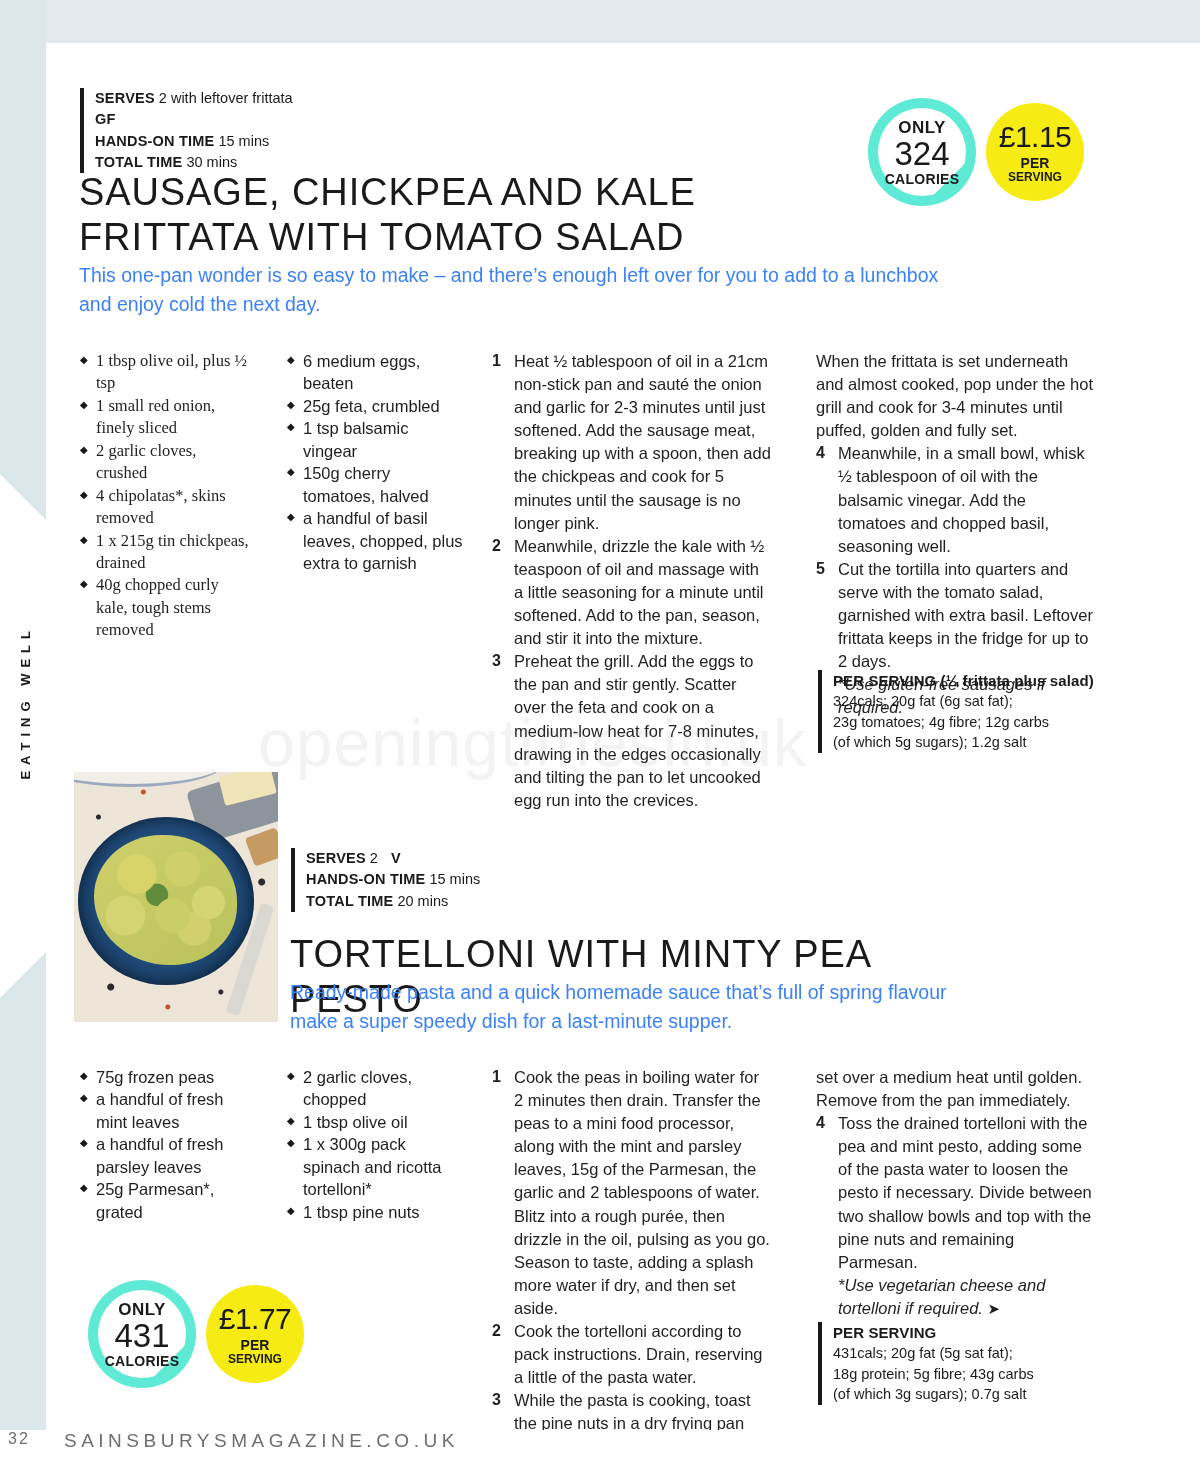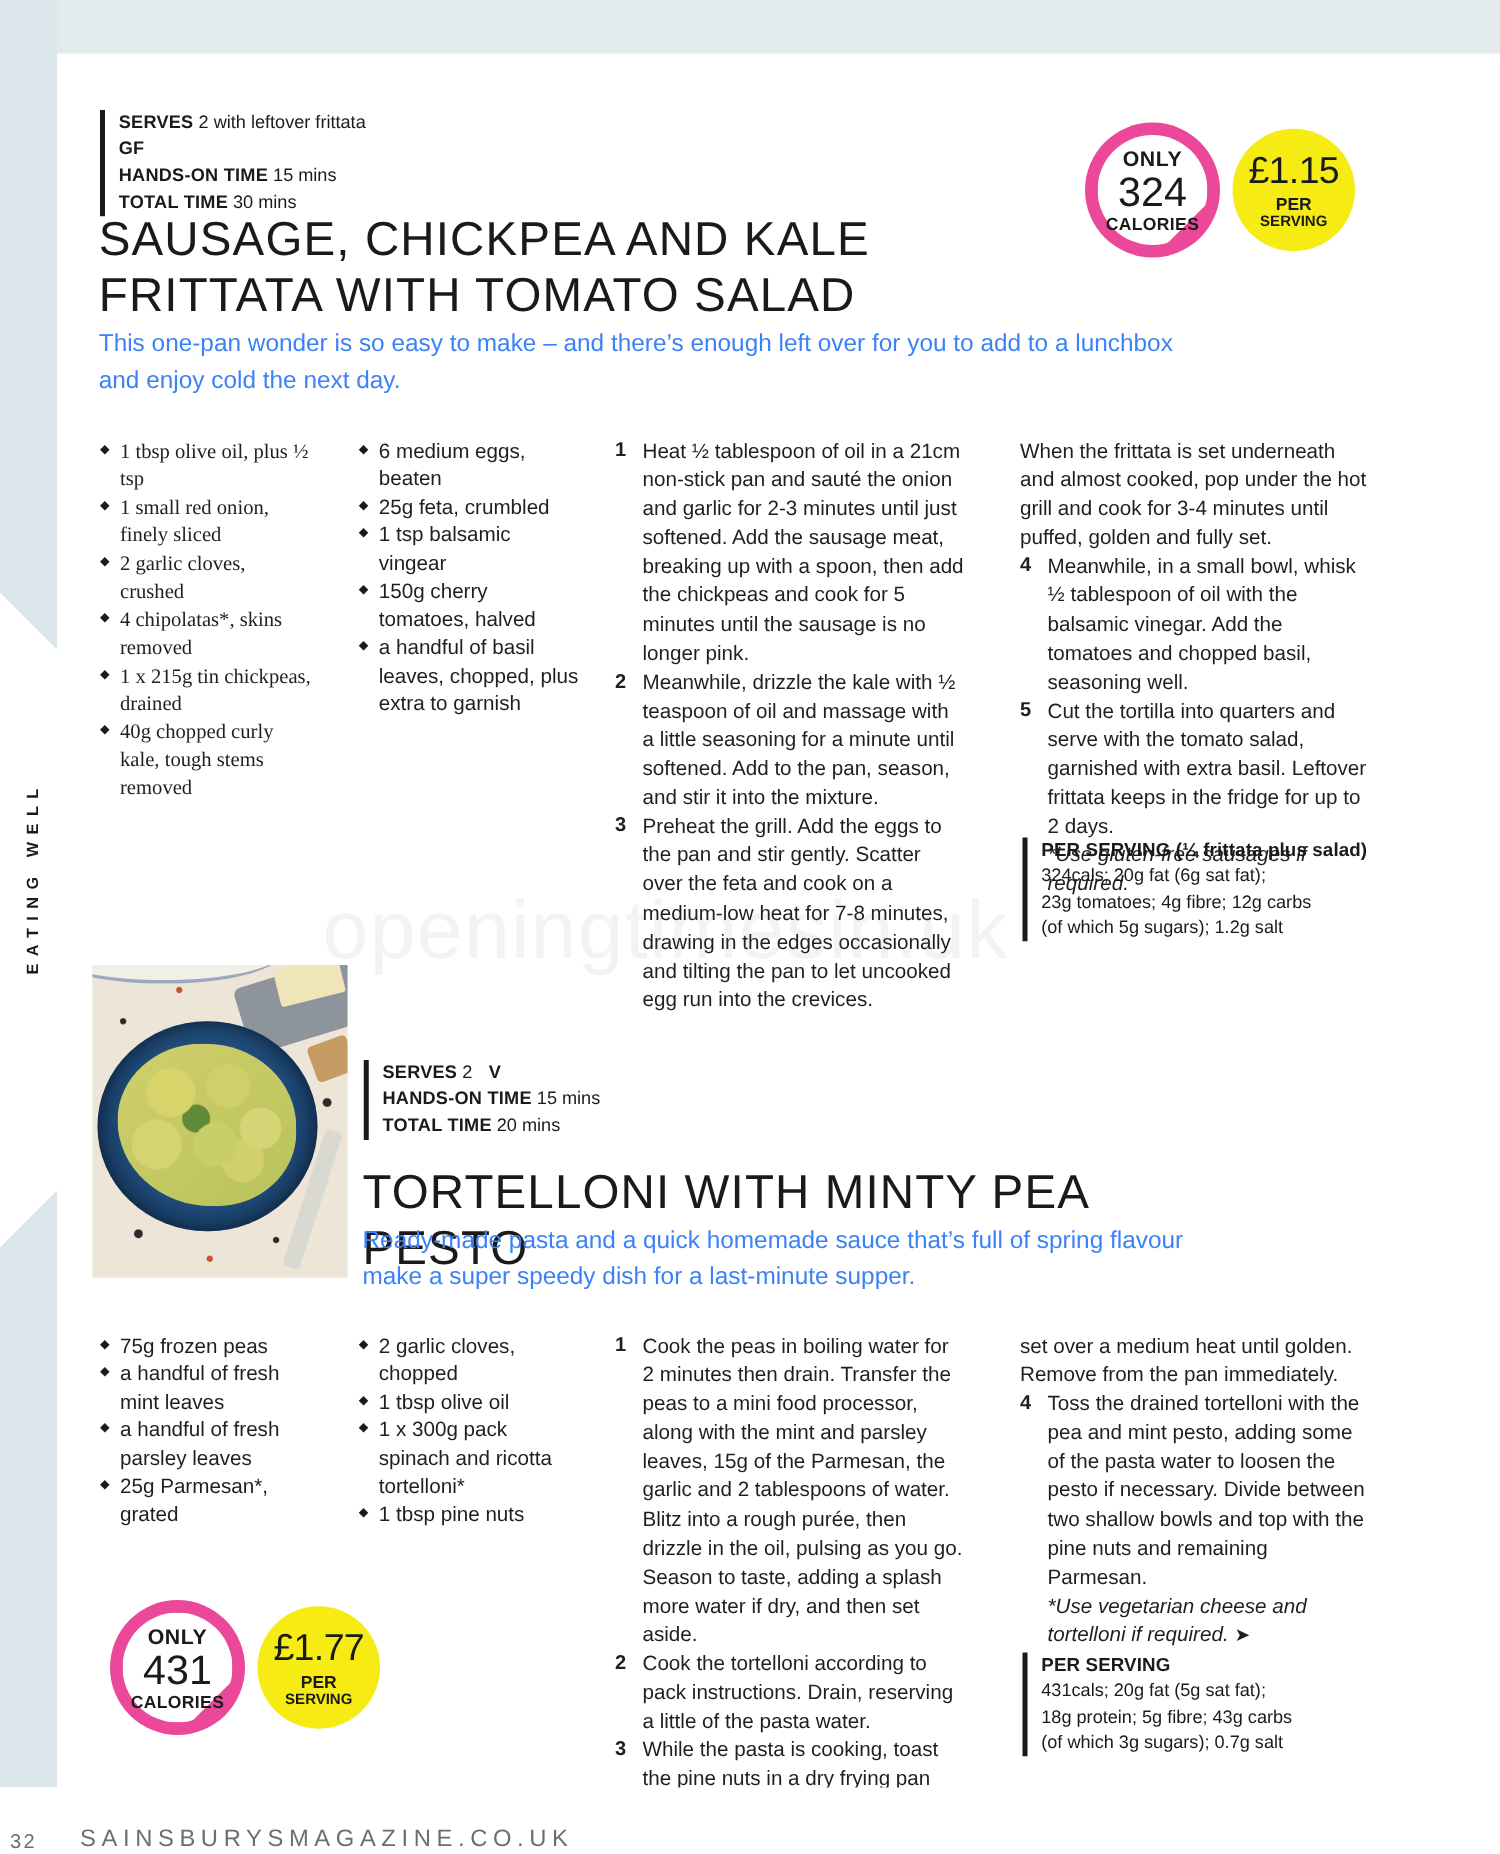--- a/index.html
+++ b/index.html
@@ -107,21 +107,21 @@
     color: #3b82f6;
     font-weight: 300;
   }
 
   
   .badge-row { display: flex; align-items: center; }
   .badge-cal {
     position: relative;
     width: 108px; height: 108px;
     border-radius: 50%;
-    background: #ec4899;
+    background: #5eead4;
     display: flex; align-items: center; justify-content: center;
   }
   .badge-cal::after {
     content: "";
     position: absolute;
     left: 10px; top: 10px;
     width: 88px; height: 88px;
     border-radius: 50%;
     background: #ffffff;
     clip-path: polygon(0 0, 100% 0, 100% 62%, 62% 100%, 0 100%);
@@ -287,21 +287,21 @@
   }
 
   
   .footer {
     position: absolute;
     left: 0; bottom: 0;
     width: 1200px;
     height: 53px;
     background: #ffffff;
     display: flex;
-    align-items: flex-end;
+    align-items: flex-start;
     color: #6e6e6e;
   }
   .footer .pageno {
     font-size: 16px;
     letter-spacing: 2px;
     margin-left: 8px;
     width: 56px;
   }
   .footer .site {
     font-size: 19px;

